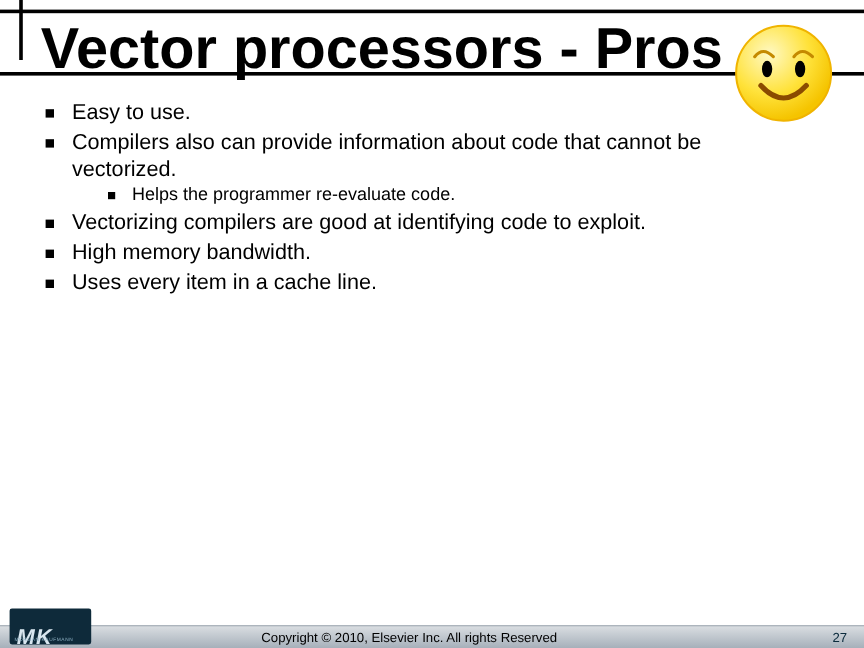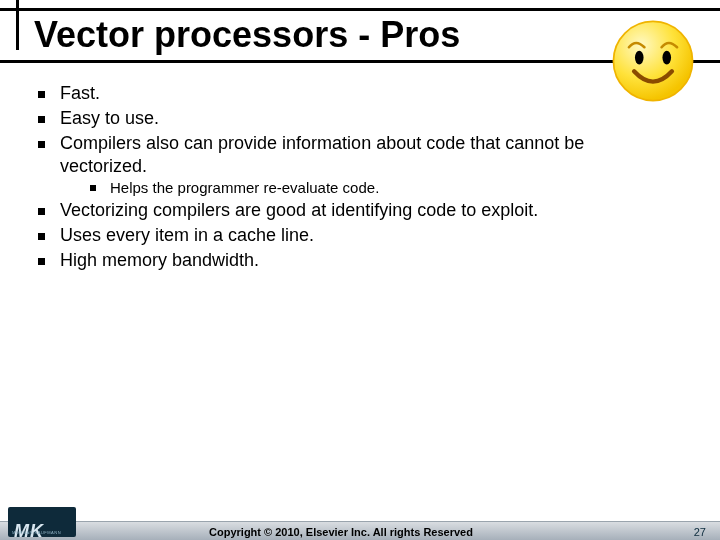--- a/index.html
+++ b/index.html
@@ -1,34 +1,34 @@
 <!DOCTYPE html>
 <html><head>
 <meta charset="utf-8">
 <style>
   html,body{margin:0;padding:0;width:720px;height:540px;font-family:Arial,Helvetica,sans-serif;background:#fff;color:#000;overflow:hidden}
   .slide{position:relative;width:720px;height:540px}
   .rule-top{position:absolute;left:0;top:8px;width:720px;height:3px;background:#000}
   .rule-v{position:absolute;left:16px;top:0;width:3px;height:50px;background:#000}
-  .title{position:absolute;left:34px;top:14px;font-size:36px;font-weight:700;letter-spacing:0}
+  .title{position:absolute;left:34px;top:14px;font-size:48px;font-weight:700;letter-spacing:0}
   .rule-under{position:absolute;left:0;top:60px;width:720px;height:3px;background:#000}
   .smiley{position:absolute;right:24px;top:18px;width:86px;height:86px}
   .body{position:absolute;left:32px;top:80px;width:640px;font-size:18px;line-height:1.28}
   .body ul{list-style:none;margin:0;padding:0}
   .body>ul>li{position:relative;padding-left:28px;margin:2px 0}
   .body>ul>li::before{content:"";position:absolute;left:6px;top:9px;width:7px;height:7px;background:#000}
   .sub{margin:4px 0 8px 0}
   .sub>li{position:relative;padding-left:50px;font-size:15px}
   .sub>li::before{content:"";position:absolute;left:30px;top:7px;width:6px;height:6px;background:#000}
   .footer{position:absolute;left:0;bottom:0;width:720px;height:30px}
   .footer-band{position:absolute;left:0;bottom:0;width:720px;height:18px;background:linear-gradient(#d9dde1,#a6b0ba);border-top:1px solid #9aa4ad}
   .mk{position:absolute;left:8px;bottom:3px;width:68px;height:30px;background:#0e2a3a;border-radius:2px}
   .mk .mk-text{position:absolute;left:6px;top:14px;color:#d8e6ef;font-size:18px;font-weight:700;font-style:italic;letter-spacing:1px}
   .mk .mk-sub{position:absolute;left:4px;bottom:2px;color:#8fb2c4;font-size:4px;letter-spacing:0.5px;white-space:nowrap}
-  .copy{position:absolute;left:0;bottom:2px;width:682px;text-align:center;font-size:11px;font-weight:700;color:#000}
+  .copy{position:absolute;left:0;bottom:2px;width:682px;text-align:center;font-size:11px;font-weight:400;color:#000}
   .pagenum{position:absolute;right:14px;bottom:2px;font-size:11px;color:#0b2b3d}
 </style>
 </head>
 <body>
 
 <div class="slide">
   <div class="rule-top"></div>
   <div class="rule-v"></div>
   <div class="title">Vector processors - Pros</div>
   <div class="rule-under"></div>
@@ -46,31 +46,30 @@
       <path d="M22 34 q8 -10 18 0" stroke="#c58a00" stroke-width="3" fill="none" stroke-linecap="round"></path>
       <path d="M60 34 q8 -10 18 0" stroke="#c58a00" stroke-width="3" fill="none" stroke-linecap="round"></path>
       <ellipse cx="34" cy="46" rx="5" ry="8" fill="#000"></ellipse>
       <ellipse cx="66" cy="46" rx="5" ry="8" fill="#000"></ellipse>
       <path d="M28 62 Q50 86 72 62" stroke="#8a4b00" stroke-width="5" fill="none" stroke-linecap="round"></path>
     </svg>
   </div>
 
   <div class="body">
     <ul>
-      <li><span>Fast.</span></li>
       <li><span>Easy to use.</span></li>
       <li>
         <span>Compilers also can provide information about code that cannot be vectorized.</span>
         <ul class="sub">
           <li><span>Helps the programmer re-evaluate code.</span></li>
         </ul>
       </li>
       <li><span>Vectorizing compilers are good at identifying code to exploit.</span></li>
+      <li><span>High memory bandwidth.</span></li>
       <li><span>Uses every item in a cache line.</span></li>
-      <li><span>High memory bandwidth.</span></li>
     </ul>
   </div>
 
   <div class="footer">
     <div class="footer-band"></div>
     <div class="mk">
       <div class="mk-text">MK</div>
       <div class="mk-sub">MORGAN KAUFMANN</div>
     </div>
     <div class="copy">Copyright © 2010, Elsevier Inc. All rights Reserved</div>

